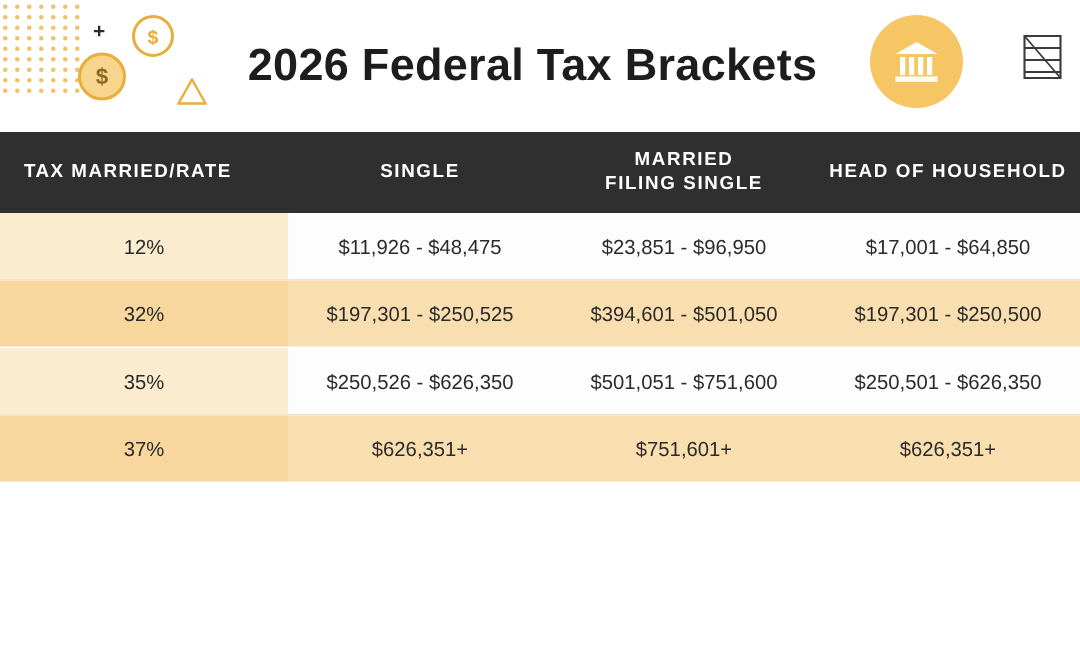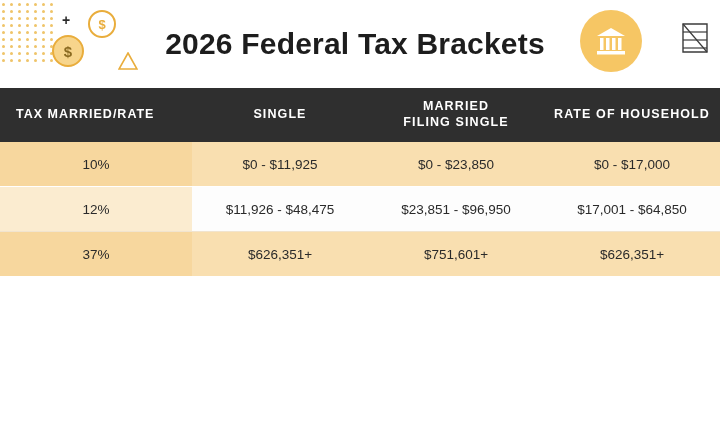--- a/index.html
+++ b/index.html
@@ -291,37 +291,43 @@
         <col class="col-3">
     </colgroup>
     <thead>
       <tr class="thead-row">
         <th>TAX MARRIED/RATE</th>
         <th>SINGLE</th>
         <th>
           <div>MARRIED</div>
           <div>FILING SINGLE</div>
         </th>
-        <th>RATE OF HOUSEHOLD</th>
+        <th>HEAD OF HOUSEHOLD</th>
       </tr>
     </thead>
     <tbody>
-      <tr class="band-a">
-        <td class="rate-cell">10%</td>
-        <td>$0 - $11,925</td>
-        <td>$0 - $23,850</td>
-        <td>$0 - $17,000</td>
-      </tr>
       <tr class="band-b">
         <td class="rate-cell">12%</td>
         <td>$11,926 - $48,475</td>
         <td>$23,851 - $96,950</td>
         <td>$17,001 - $64,850</td>
       </tr>
       <tr class="band-a">
+        <td class="rate-cell">32%</td>
+        <td>$197,301 - $250,525</td>
+        <td>$394,601 - $501,050</td>
+        <td>$197,301 - $250,500</td>
+      </tr>
+      <tr class="band-b">
+        <td class="rate-cell">35%</td>
+        <td>$250,526 - $626,350</td>
+        <td>$501,051 - $751,600</td>
+        <td>$250,501 - $626,350</td>
+      </tr>
+      <tr class="band-a">
         <td class="rate-cell">37%</td>
         <td>$626,351+</td>
         <td>$751,601+</td>
         <td>$626,351+</td>
       </tr>
     </tbody>
   </table>
 
 </div>
 

